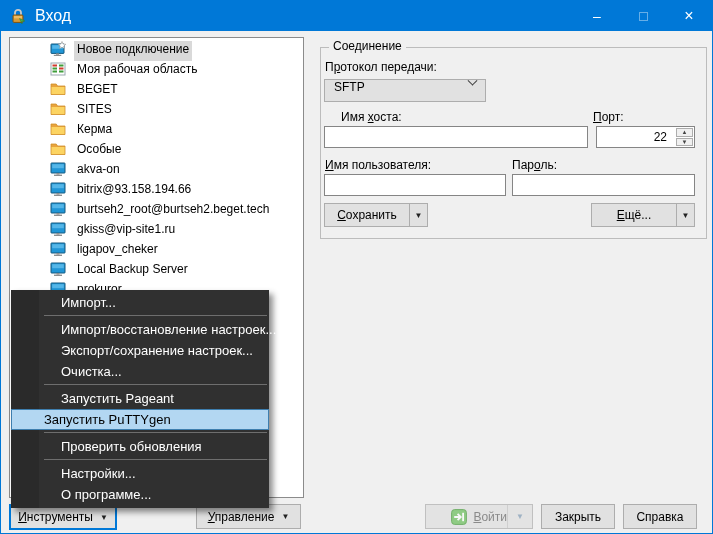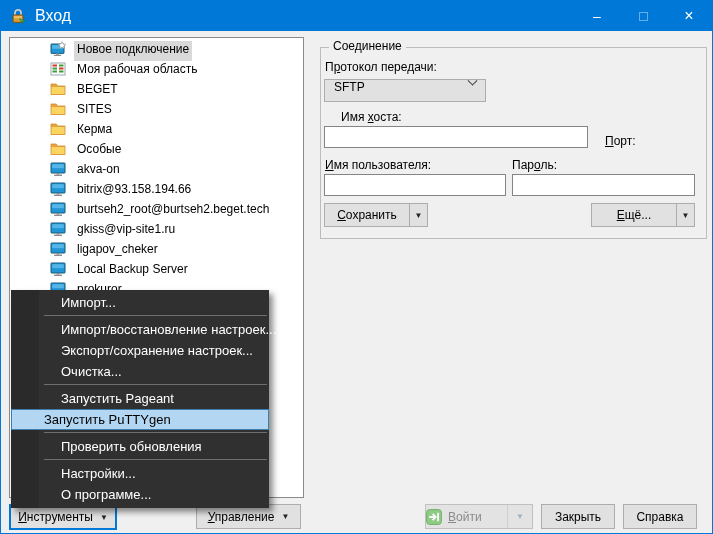--- a/index.html
+++ b/index.html
@@ -51,21 +51,21 @@
   .splitbtn .arr{width:18px;border-left:1px solid #adadad;display:flex;align-items:center;
     justify-content:center;font-size:8px;color:#222;}
   
   .btn{position:absolute;height:25px;background:#e1e1e1;border:1px solid #adadad;
     display:flex;align-items:center;justify-content:center;gap:7px;
     font-family:"Liberation Sans",sans-serif;font-size:12px;}
   .btn .dd{font-size:8px;color:#222;}
   .btn.focused{border:2px solid #0078d7;height:26px;}
   .login-group{position:absolute;left:424px;top:503px;width:108px;height:25px;display:flex;
     background:#e3e3e3;border:1px solid #c0c0c0;}
-  .login-group .main{flex:1;display:flex;align-items:center;justify-content:flex-start;gap:6px;
+  .login-group .main{flex:1;display:flex;align-items:center;justify-content:flex-end;gap:6px;
     color:#8a8a8a;}
   .login-group .arr{width:25px;border-left:1px solid #cfcfcf;display:flex;align-items:center;
     justify-content:center;font-size:8px;color:#9fb2c4;}
   .login-ico{width:16px;height:16px;opacity:.75;}
   
   .menu{position:absolute;left:10px;top:289px;width:258px;z-index:10;
     padding:2px 0 3px 0;
     background:linear-gradient(to right,#2a2a2a 0,#2a2a2a 28px,#303030 28px);
     box-shadow:4px 4px 6px rgba(0,0,0,.45);
     font-size:13px;color:#fff;}
@@ -226,21 +226,28 @@
 
     <span class="flabel" style="left:4px;top:12px;"><span>П</span><span class="u">р</span><span>отокол передачи:</span></span>
     <div class="combo" style="left:3px;top:31px;width:162px;height:23px;">
       <span>SFTP</span>
       <span class="chev"></span>
     </div>
 
     <span class="flabel" style="left:20px;top:62px;"><span>Имя </span><span class="u">х</span><span>оста:</span></span>
     <input class="tinput" style="left: 3px; top: 78px; width: 264px; height: 22px;" value="">
 
-    <span class="flabel" style="left:284px;top:62px;margin-top:24px;"><span></span><span class="u">П</span><span>орт:</span></span>
+    <span class="flabel" style="left:272px;top:62px;"><span></span><span class="u">П</span><span>орт:</span></span>
+    <div class="portwrap" style="left:275px;top:78px;width:99px;height:22px;">
+      <input value="22" style="">
+      <div class="spin">
+        <div>▲</div>
+        <div>▼</div>
+      </div>
+    </div>
 
     <span class="flabel" style="left:4px;top:110px;"><span></span><span class="u">И</span><span>мя пользователя:</span></span>
     <input class="tinput" style="left: 3px; top: 126px; width: 182px; height: 22px;" value="">
 
     <span class="flabel" style="left:191px;top:110px;"><span>Пар</span><span class="u">о</span><span>ль:</span></span>
     <input class="tinput" style="left: 191px; top: 126px; width: 183px; height: 22px;" type="password" value="">
 
     <div class="splitbtn" style="left:3px;top:155px;width:104px;height:24px;">
       <div class="main">
           <span><span></span><span class="u">С</span><span>охранить</span></span>

